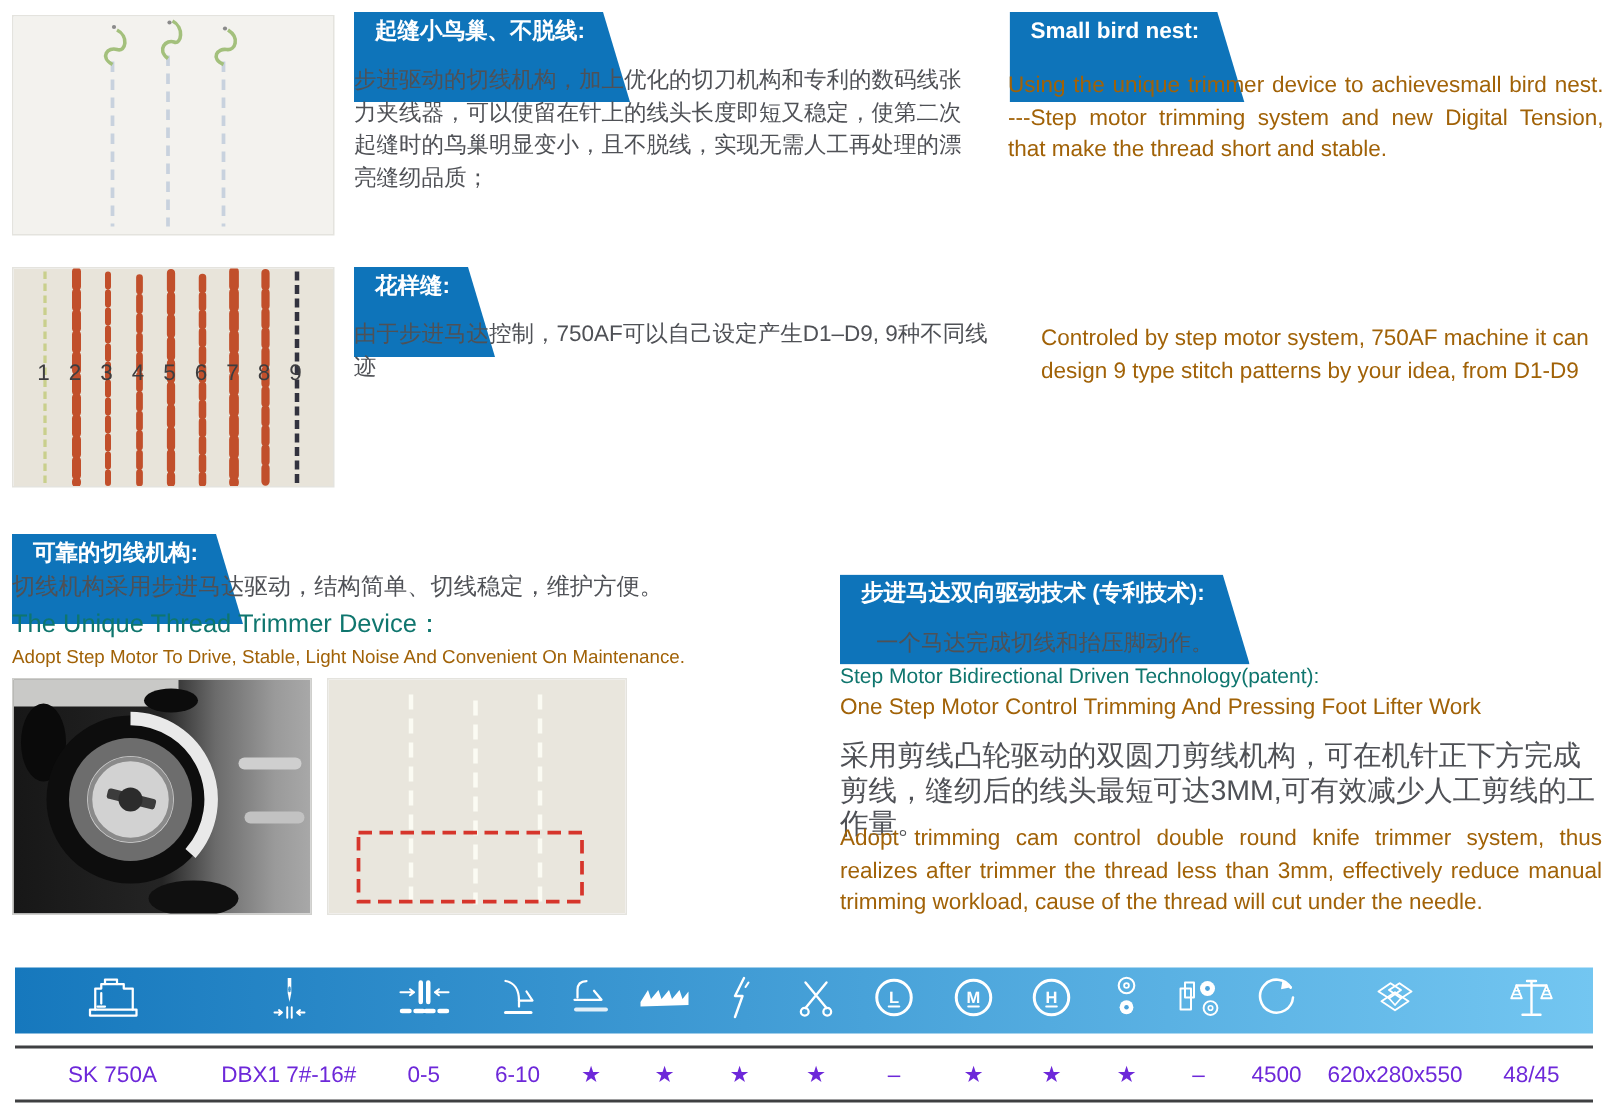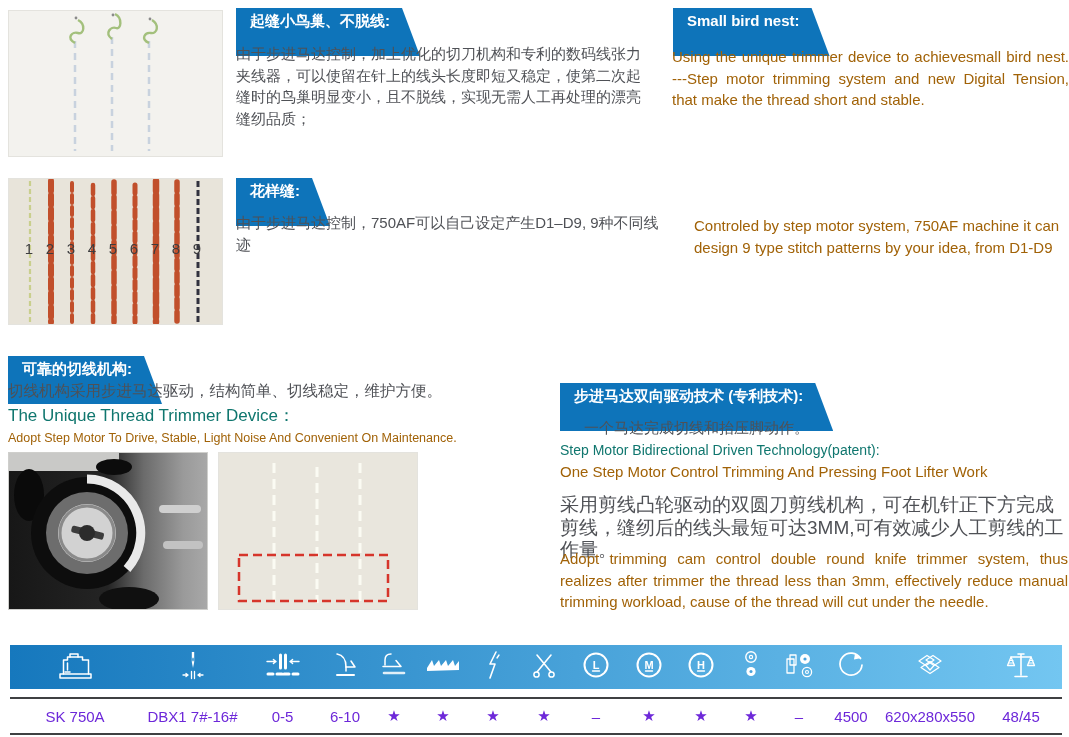--- a/index.html
+++ b/index.html
@@ -1,21 +1,21 @@
 <!DOCTYPE html>
 <html><head>
 <meta charset="utf-8">
 <style>
   html,body{margin:0;padding:0;background:#fff;}
   .page{position:relative;width:1069px;height:737px;background:#ffffff;overflow:hidden;
         font-family:"Liberation Sans","DejaVu Sans",sans-serif;color:#55565a;}
 
   
   .banner{position:absolute;background:#0e74ba;color:#fff;font-weight:bold;font-size:15px;
-          height:44px;line-height:26px;padding:0 30px 4px 14px;white-space:nowrap;
+          height:44px;line-height:26px;padding:0 30px 16px 14px;white-space:nowrap;
           clip-path:polygon(0 0,calc(100% - 18px) 0,100% 100%,0 100%);}
   .b1{left:236px;top:8px;}
   .b2{left:673px;top:8px;}
   .b3{left:236px;top:178px;}
   .b4{left:673px;top:180px;}
   .b5{left:8px;top:356px;}
   .b6{left:560px;top:383px;}
 
   
   .txt{position:absolute;}
@@ -80,21 +80,21 @@
         <path d="M140 32c-9-4-4-11 2-10s9-8 1-13"></path>
       </g>
       <g fill="#8a8a8a">
         <circle cx="67" cy="7" r="1.4"></circle>
           <circle cx="104" cy="4" r="1.4"></circle>
           <circle cx="141" cy="8" r="1.4"></circle>
       </g>
     </svg>
   </div>
   <div class="banner b1">起缝小鸟巢、不脱线:</div>
-  <div class="txt cn p1">由于步进马达控制，加上优化的切刀机构和专利的数码线张力夹线器，可以使留在针上的线头长度即短又稳定，使第二次起缝时的鸟巢明显变小，且不脱线，实现无需人工再处理的漂亮缝纫品质；</div>
+  <div class="txt cn p1">步进驱动的切线机构，加上优化的切刀机构和专利的数码线张力夹线器，可以使留在针上的线头长度即短又稳定，使第二次起缝时的鸟巢明显变小，且不脱线，实现无需人工再处理的漂亮缝纫品质；</div>
   <div class="banner b2">Small bird nest:</div>
   <div class="txt en p2">Using the unique trimmer device to achievesmall bird nest. ---Step motor trimming system and new Digital Tension, that make the thread short and stable.</div>
 
   <div class="photo ph2">
     <svg width="213" height="145" viewBox="0 0 213 145">
       <rect width="213" height="145" fill="#e8e4da"></rect>
       <path d="M21 2V143" stroke="#c9cf8d" stroke-width="2.2" stroke-dasharray="5 3"></path>
       <g stroke="#c14f2b" stroke-linecap="round">
         <path d="M42 2V143" stroke-width="6" stroke-dasharray="10 4"></path>
         <path d="M63 4V143" stroke-width="4" stroke-dasharray="8 4"></path>

